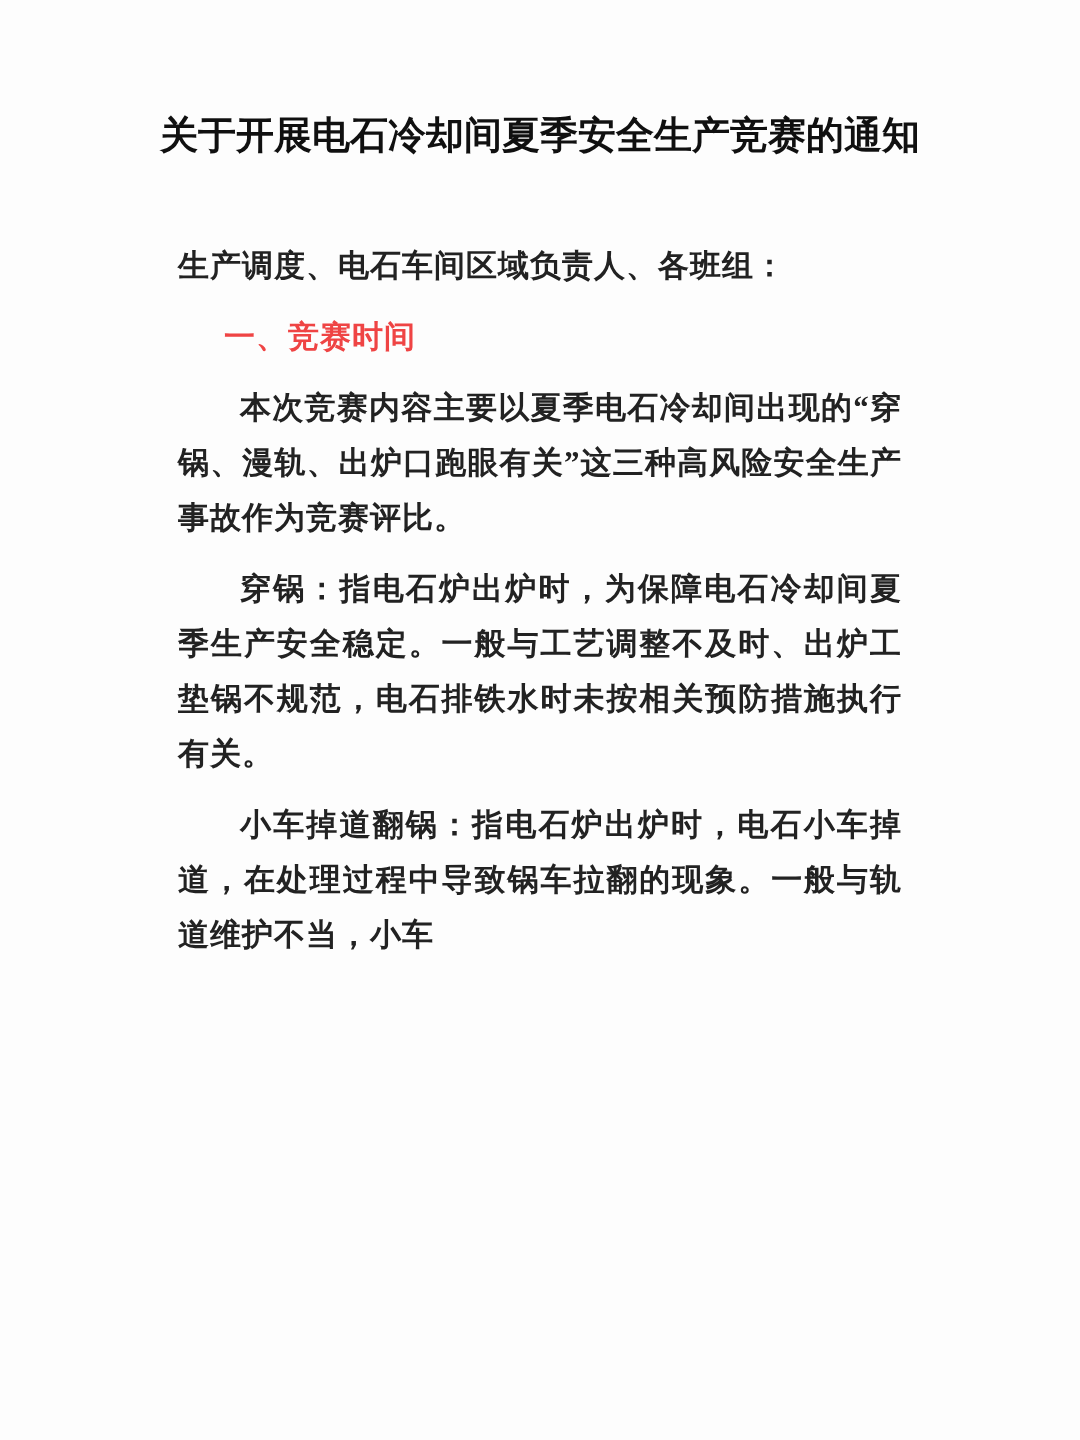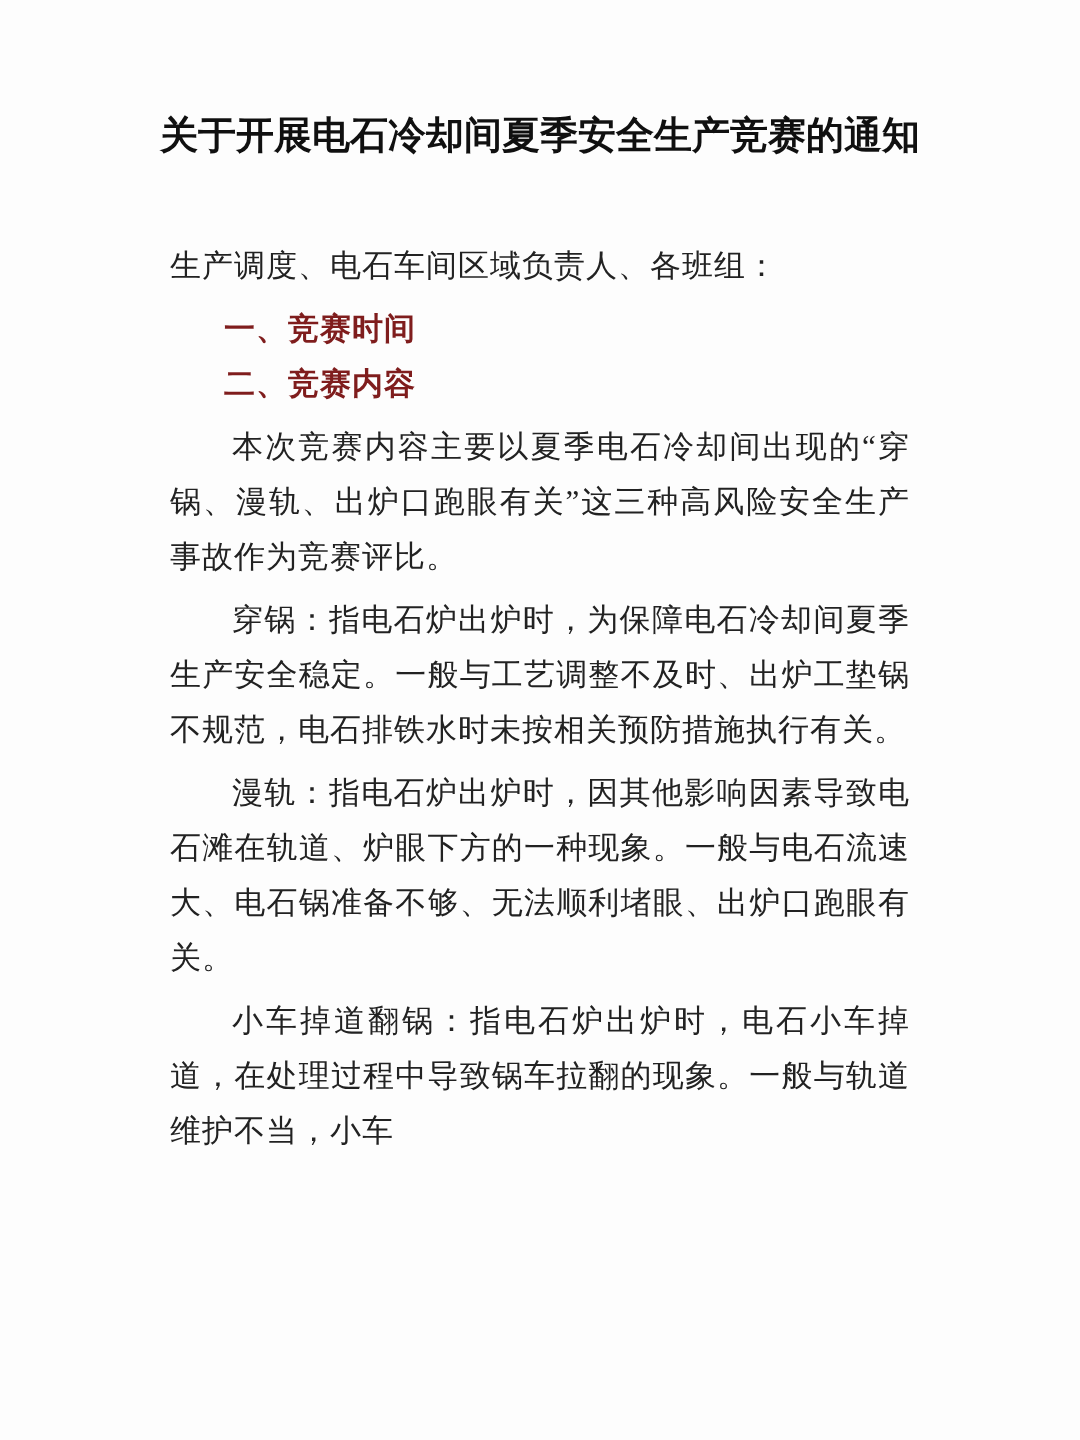--- a/index.html
+++ b/index.html
@@ -28,33 +28,34 @@
   }
   .doc-body {
     margin: 74px auto 0 auto;
     width: 756px;
     font-size: 31px;
     line-height: 55px;
     text-align: justify;
     letter-spacing: 1px;
   }
   .doc-body p {
-    margin: 8px;
+    margin: 16px;
     text-indent: 2em;
+    font-weight: bold;
   }
   .doc-body p.salutation {
     text-indent: 0;
   }
   .doc-body .section-heading {
     margin: 0;
     text-indent: 2em;
     font-size: 31px;
     line-height: 55px;
     font-weight: 700;
-    color: #7f1d1d;
+    color: #ef4444;
     font-family: "Liberation Sans", sans-serif;
   }
   .doc-body p.date-line {
     letter-spacing: 2px;
   }
 </style>
 </head>
 <body>
 
 <div class="page">
@@ -62,24 +63,22 @@
   <h1 class="doc-title">关于开展电石冷却间夏季安全生产竞赛的通知</h1>
 
   <div class="doc-body">
 
     <p class="salutation">生产调度、电石车间区域负责人、各班组：</p>
 
 
     <h2 class="section-heading">一、竞赛时间</h2>
 
 
-    <h2 class="section-heading">二、竞赛内容</h2>
 
     <p>本次竞赛内容主要以夏季电石冷却间出现的“穿锅、漫轨、出炉口跑眼有关”这三种高风险安全生产事故作为竞赛评比。</p>
 
     <p>穿锅：指电石炉出炉时，为保障电石冷却间夏季生产安全稳定。一般与工艺调整不及时、出炉工垫锅不规范，电石排铁水时未按相关预防措施执行有关。</p>
 
-    <p>漫轨：指电石炉出炉时，因其他影响因素导致电石滩在轨道、炉眼下方的一种现象。一般与电石流速大、电石锅准备不够、无法顺利堵眼、出炉口跑眼有关。</p>
 
     <p>小车掉道翻锅：指电石炉出炉时，电石小车掉道，在处理过程中导致锅车拉翻的现象。一般与轨道维护不当，小车</p>
 
   </div>
 </div>
 
 </body></html>

